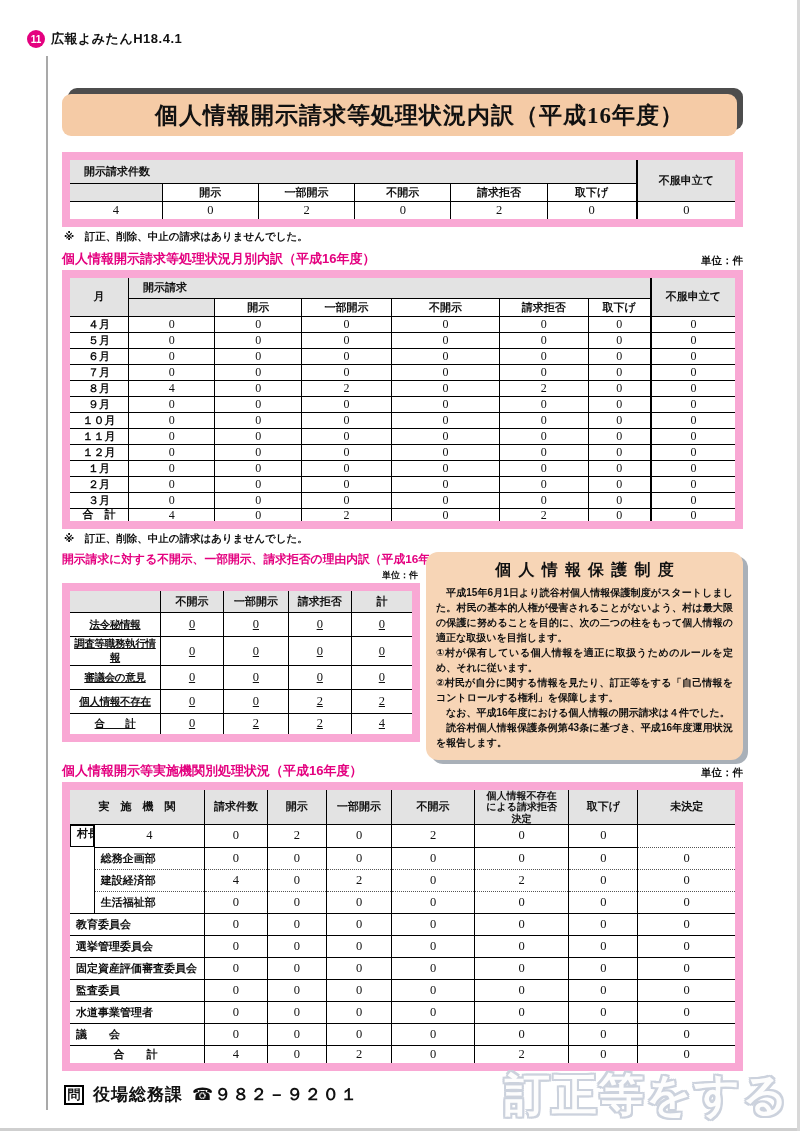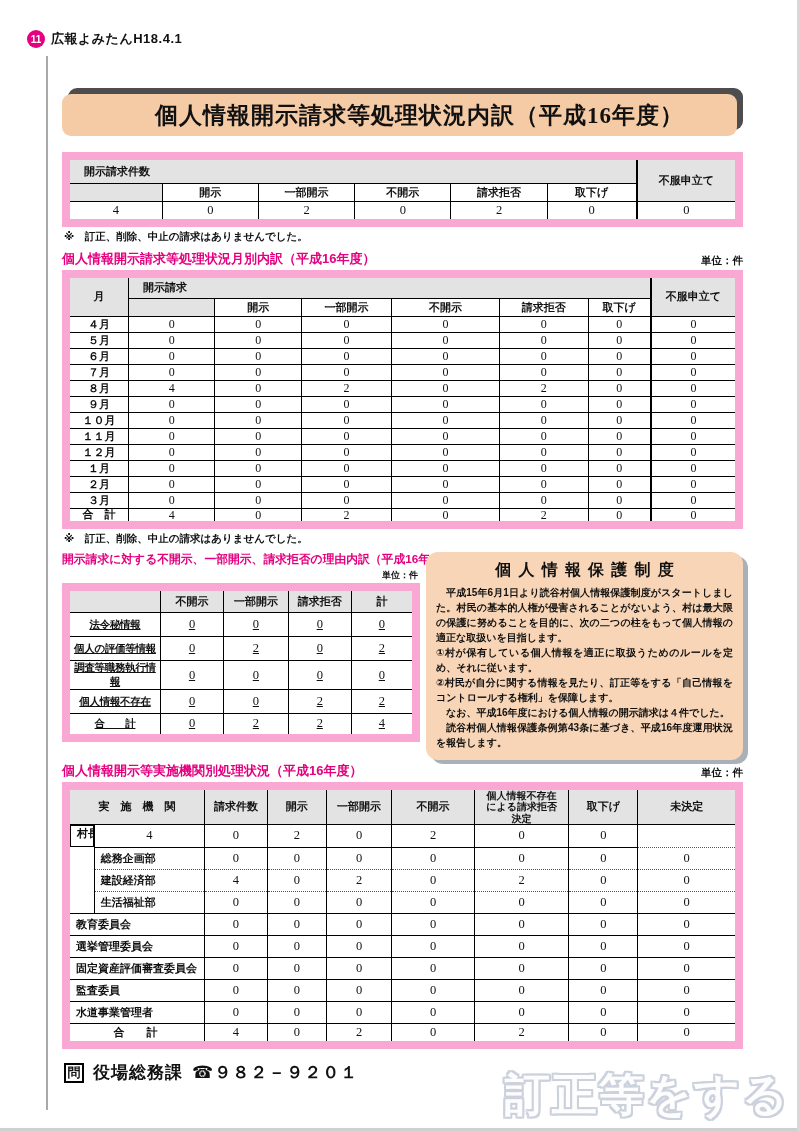--- a/index.html
+++ b/index.html
@@ -342,28 +342,28 @@
         </tbody>
           <tbody>
             <tr>
               <td class="rlabel">法令秘情報</td>
               <td class="num">0</td>
               <td class="num">0</td>
               <td class="num">0</td>
               <td class="num">0</td>
             </tr>
             <tr>
-              <td class="rlabel">個人の評価等情報</td>
-              <td class="num">0</td>
-              <td class="num">2</td>
-              <td class="num">0</td>
-              <td class="num">2</td>
+              <td class="rlabel">調査等職務執行情報</td>
+              <td class="num">0</td>
+              <td class="num">0</td>
+              <td class="num">0</td>
+              <td class="num">0</td>
             </tr>
             <tr>
-              <td class="rlabel">調査等職務執行情報</td>
+              <td class="rlabel">審議会の意見</td>
               <td class="num">0</td>
               <td class="num">0</td>
               <td class="num">0</td>
               <td class="num">0</td>
             </tr>
             <tr>
               <td class="rlabel">個人情報不存在</td>
               <td class="num">0</td>
               <td class="num">0</td>
               <td class="num">2</td>
@@ -510,20 +510,30 @@
           <td class="org" colspan="2">水道事業管理者</td>
           <td class="num">0</td>
           <td class="num">0</td>
           <td class="num">0</td>
           <td class="num">0</td>
           <td class="num">0</td>
           <td class="num">0</td>
           <td class="num">0</td>
         </tr>
         <tr>
+          <td class="org" colspan="2">議　　会</td>
+          <td class="num">0</td>
+          <td class="num">0</td>
+          <td class="num">0</td>
+          <td class="num">0</td>
+          <td class="num">0</td>
+          <td class="num">0</td>
+          <td class="num">0</td>
+        </tr>
+        <tr>
           <td class="org center" colspan="2">合　　計</td>
           <td class="num">4</td>
           <td class="num">0</td>
           <td class="num">2</td>
           <td class="num">0</td>
           <td class="num">2</td>
           <td class="num">0</td>
           <td class="num">0</td>
         </tr>
       </tbody>

